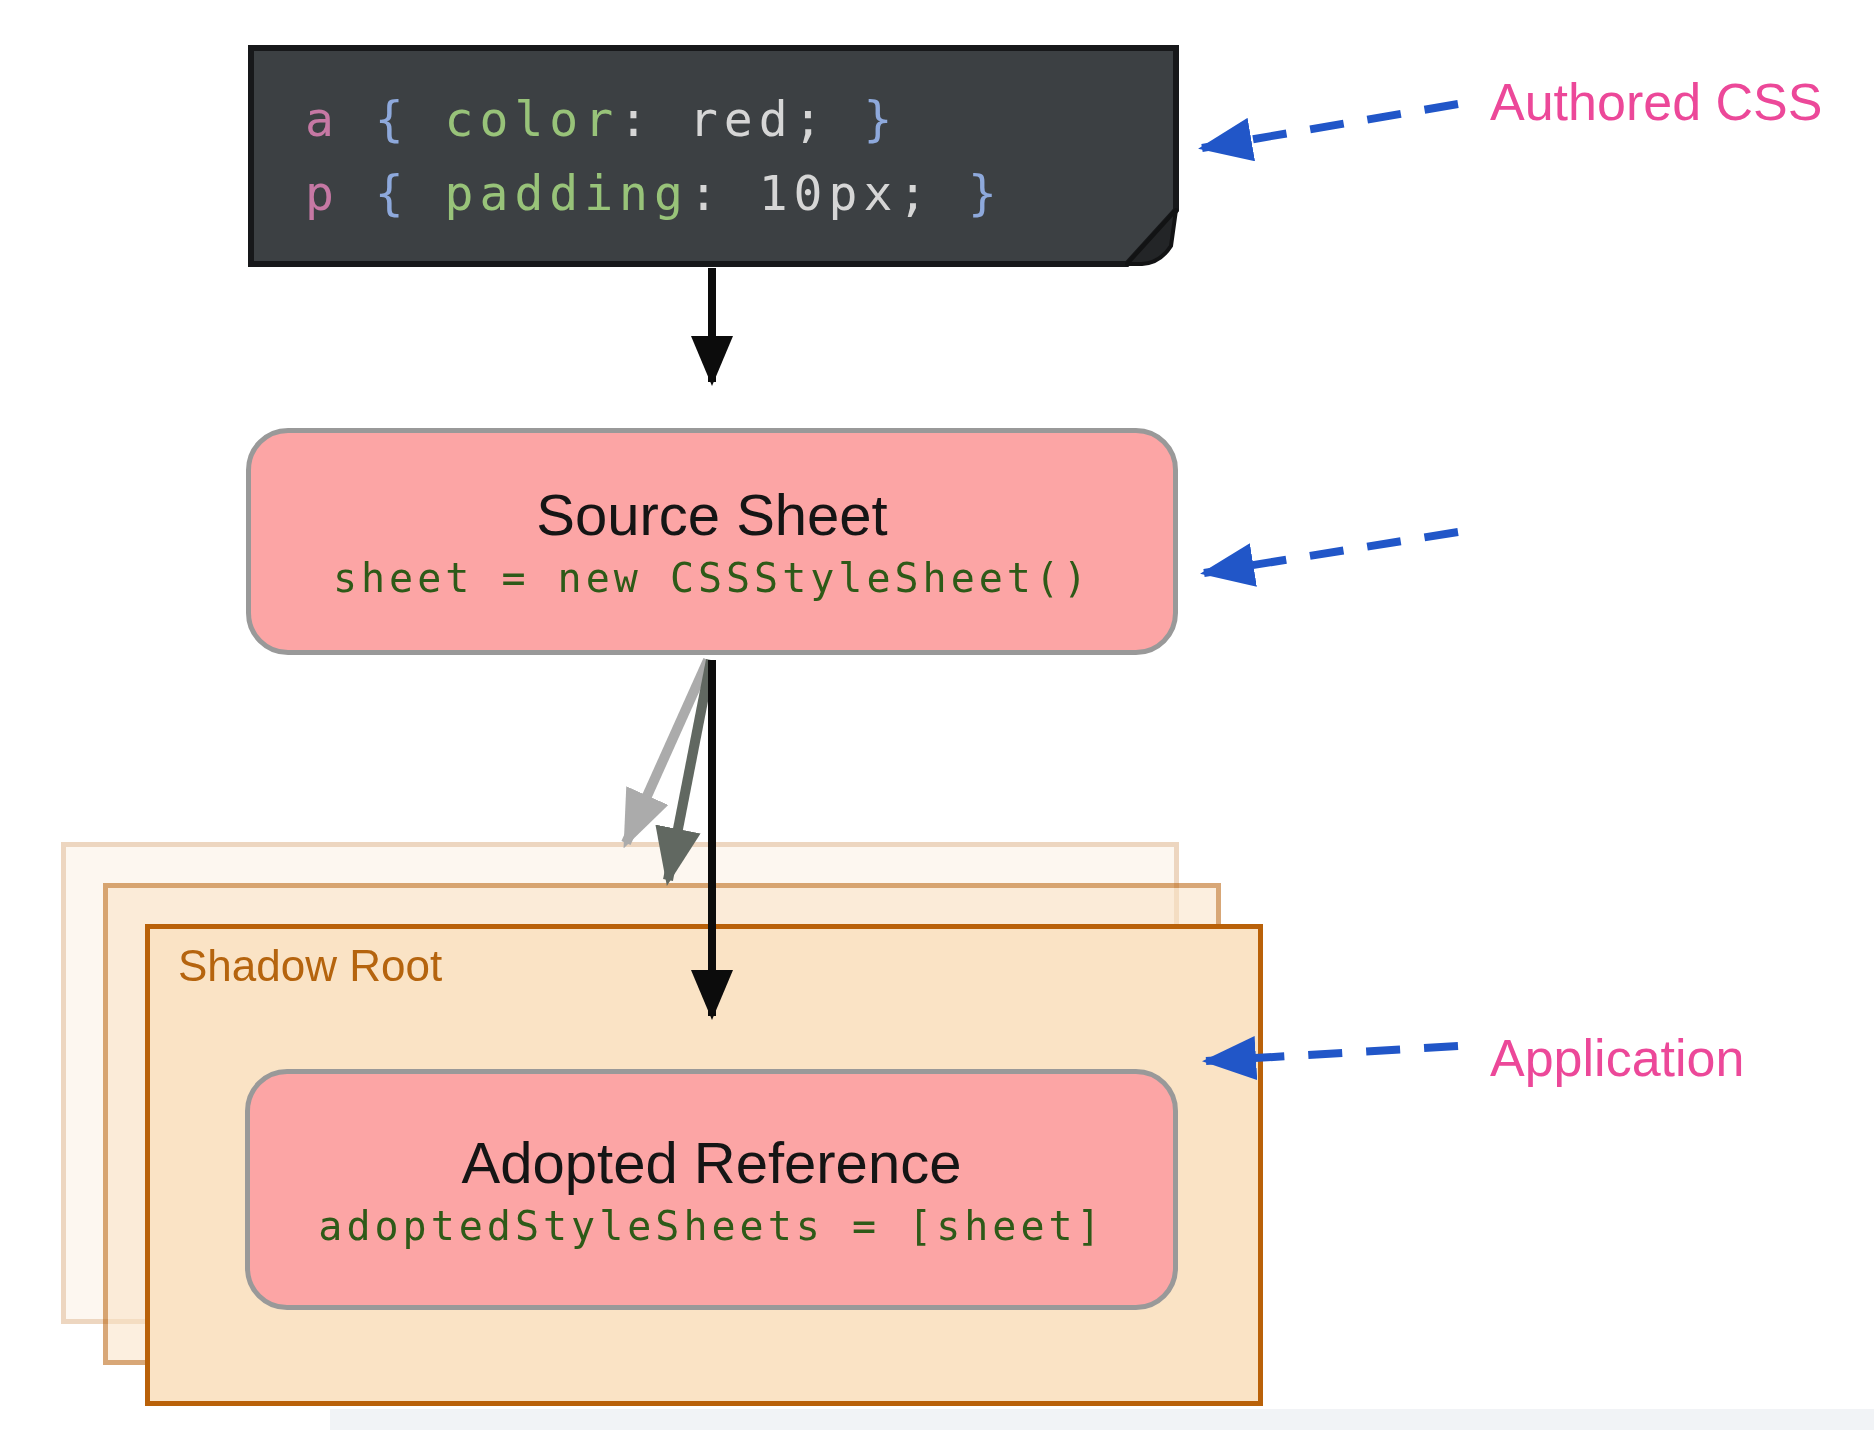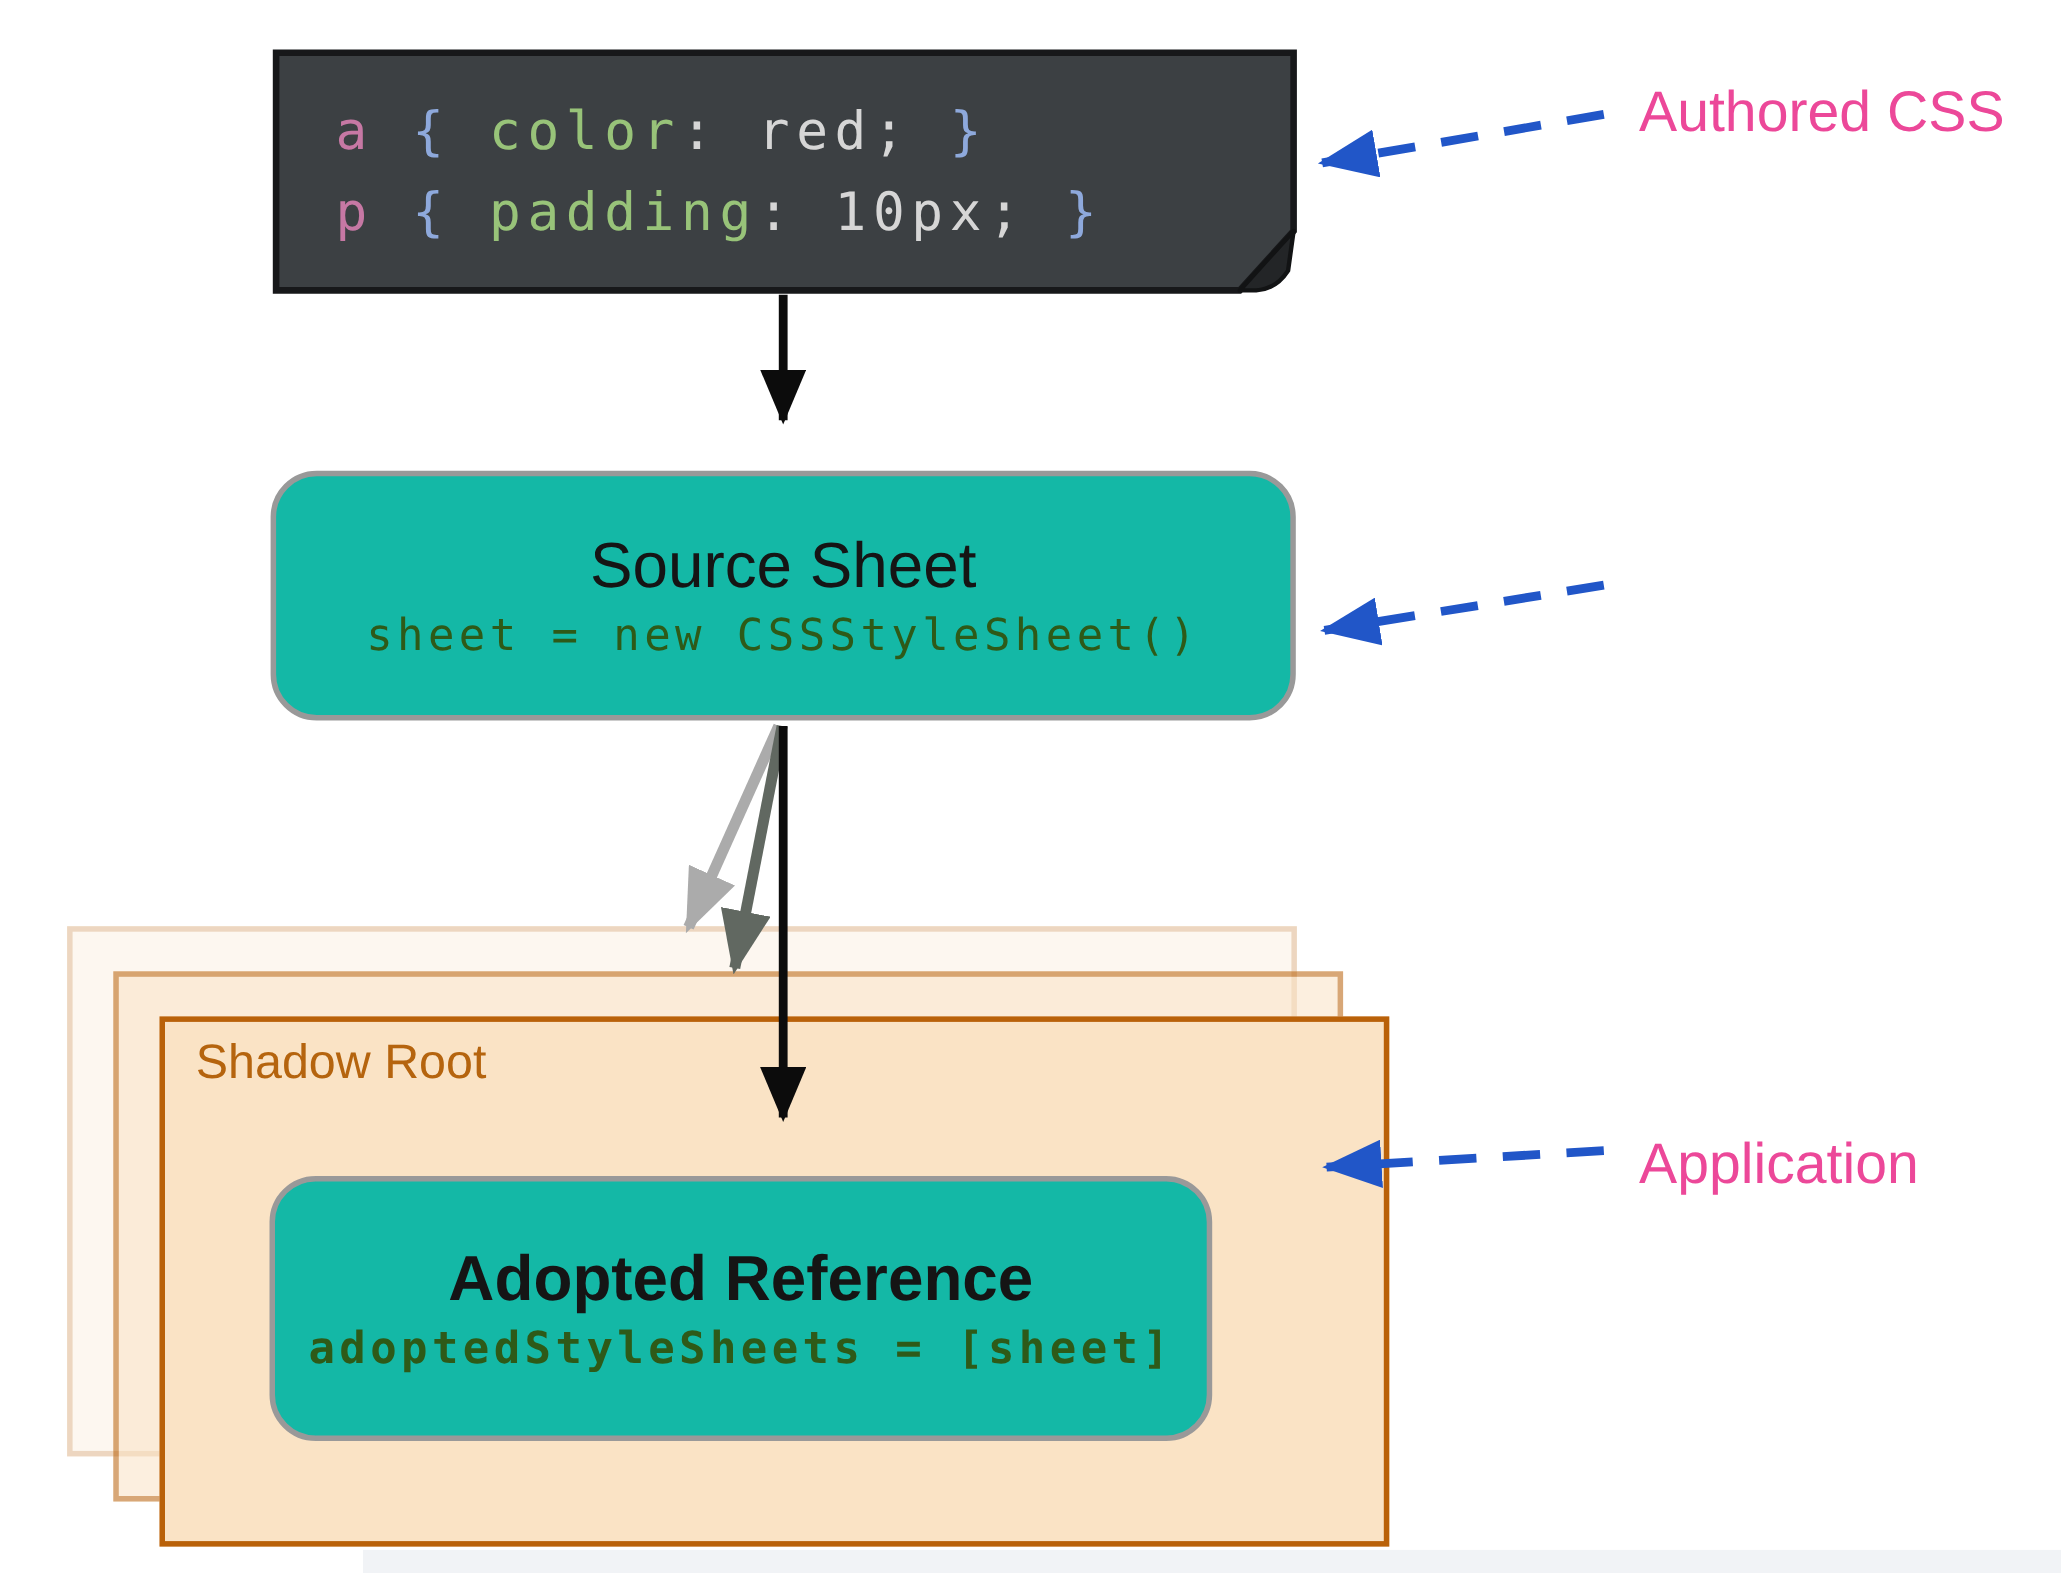--- a/index.html
+++ b/index.html
@@ -18,24 +18,24 @@
   .shadow-box.back{left:61px;top:842px;opacity:.25;}
   .shadow-box.middle{left:103px;top:883px;opacity:.55;}
   .shadow-box.front{left:145px;top:924px;opacity:1;}
   .shadow-root-label{
     position:absolute;left:178px;top:944px;font-size:44px;color:#b5640e;line-height:1;
   }
 
   
   .gray-box{
     position:absolute;box-sizing:border-box;border:5px solid #999999;border-radius:42px;
-    background:#14b8a6;display:flex;flex-direction:column;align-items:center;justify-content:center;
+    background:#fca5a5;display:flex;flex-direction:column;align-items:center;justify-content:center;
   }
   .gray-box.source{left:246px;top:428px;width:932px;height:227px;gap:14px;}
-  .gray-box.adopted{left:245px;top:1069px;width:857px;height:241px;gap:14px;font-weight:bold;}
+  .gray-box.adopted{left:245px;top:1069px;width:933px;height:241px;gap:14px;}
   .box-title{font-size:58px;color:#151515;line-height:1;}
   .box-code{
     font-family:"DejaVu Sans Mono",monospace;font-size:40px;letter-spacing:4px;
     color:#2e5a18;line-height:1;white-space:pre;
   }
 
   
   .code-note-svg{position:absolute;left:245px;top:42px;}
   .code-lines{position:absolute;left:305px;top:82px;}
   .code-line{

